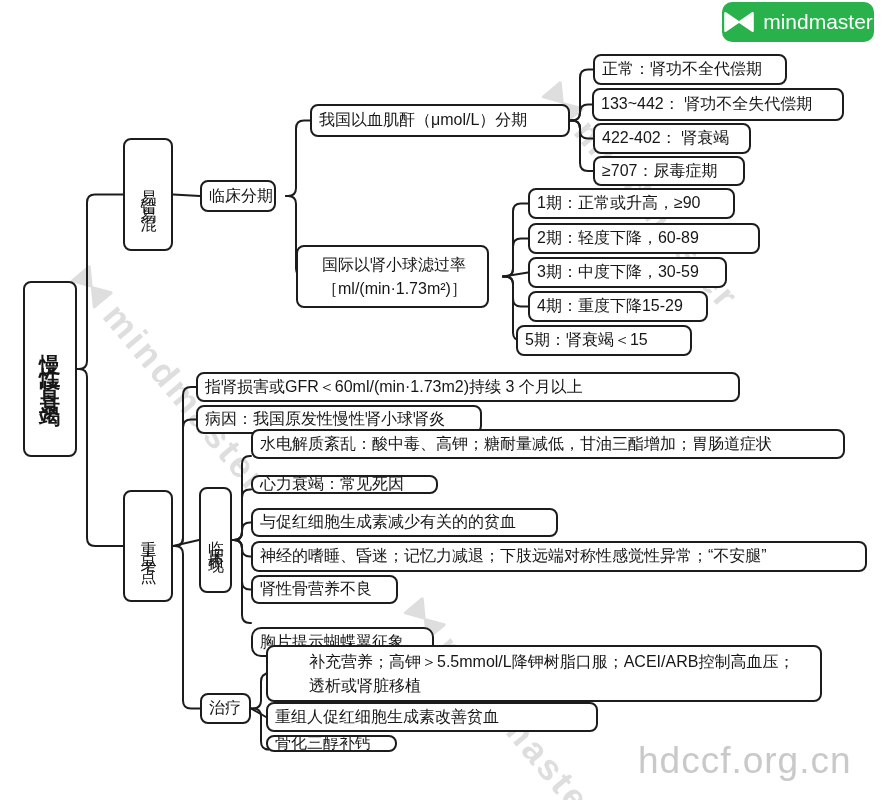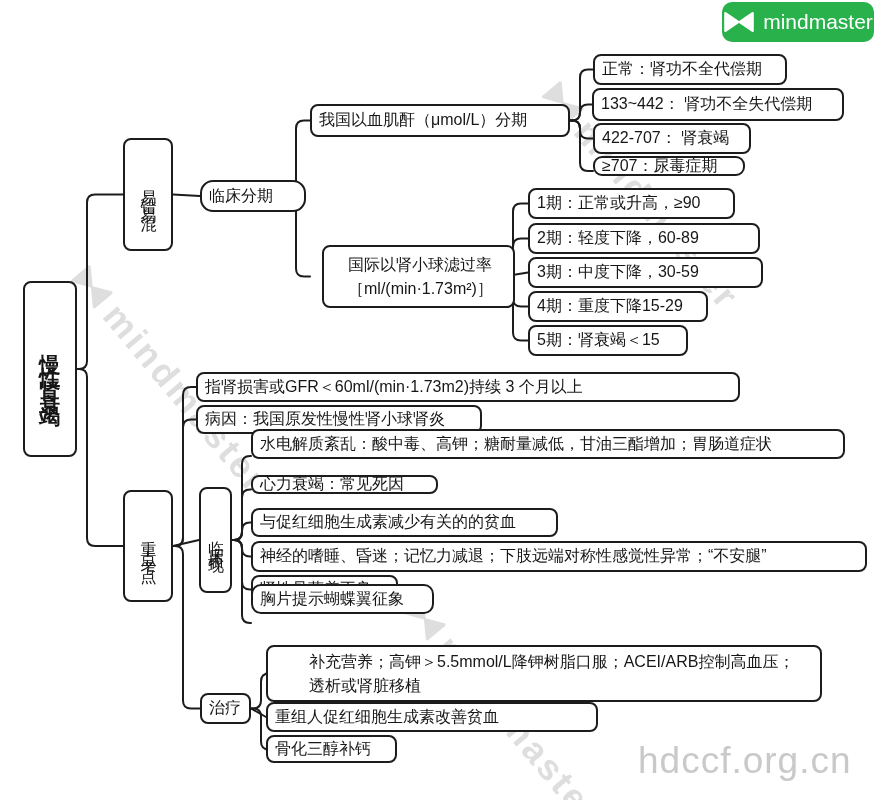--- a/index.html
+++ b/index.html
@@ -96,65 +96,65 @@
   </svg>
 
 <div class="node vtext root" id="n-root" style="left:23px;top:281px;width:54px;height:176px;">
   <span>慢性肾衰竭</span>
   </div>
 
 <div class="node vtext" id="n-b1" style="left:123px;top:138px;width:50px;height:113px;">
   <span>易错易混</span>
   </div>
 
-<div class="node" id="n-staging" style="left:200px;top:180px;width:106px;height:32px;border-radius:13px;">
+<div class="node" id="n-staging" style="left:200px;top:180px;width:76px;height:32px;">
   <span>临床分期</span>
   </div>
 
 <div class="node" id="n-cn" style="left:310px;top:104px;width:260px;height:33px;">
   <span>我国以血肌酐（μmol/L）分期</span>
   </div>
 
 <div class="node" id="n-cn1" style="left:593px;top:54px;width:194px;height:31px;">
   <span>正常：肾功不全代偿期</span>
   </div>
 
 <div class="node" id="n-cn2" style="left:592px;top:88px;width:252px;height:33px;">
   <span>133~442： 肾功不全失代偿期</span>
   </div>
 
 <div class="node" id="n-cn3" style="left:593px;top:123px;width:158px;height:31px;">
-  <span>422-707： 肾衰竭</span>
-  </div>
-
-<div class="node" id="n-cn4" style="left:593px;top:156px;width:152px;height:20px;border-radius:9px;">
+  <span>422-402： 肾衰竭</span>
+  </div>
+
+<div class="node" id="n-cn4" style="left:593px;top:156px;width:152px;height:30px;">
   <span>≥707：尿毒症期</span>
   </div>
 
-<div class="node wrap" id="n-intl" style="left:322px;top:245px;width:193px;height:63px;padding-left:24px;">
+<div class="node wrap" id="n-intl" style="left:296px;top:245px;width:193px;height:63px;padding-left:24px;">
   <span>国际以肾小球滤过率
 ［ml/(min·1.73m²)］</span></div>
 
 <div class="node" id="n-g1" style="left:528px;top:188px;width:207px;height:31px;">
   <span>1期：正常或升高，≥90</span>
   </div>
 
 <div class="node" id="n-g2" style="left:528px;top:223px;width:232px;height:31px;">
   <span>2期：轻度下降，60-89</span>
   </div>
 
-<div class="node" id="n-g3" style="left:528px;top:257px;width:235px;height:31px;">
+<div class="node" id="n-g3" style="left:528px;top:257px;width:199px;height:31px;">
   <span>3期：中度下降，30-59</span>
   </div>
 
 <div class="node" id="n-g4" style="left:528px;top:291px;width:180px;height:31px;">
   <span>4期：重度下降15-29</span>
   </div>
 
-<div class="node" id="n-g5" style="left:528px;top:325px;width:160px;height:31px;">
+<div class="node" id="n-g5" style="left:516px;top:325px;width:176px;height:31px;">
   <span>5期：肾衰竭＜15</span>
   </div>
 
 <div class="node vtext" id="n-b2" style="left:123px;top:490px;width:50px;height:112px;">
   <span>重点考点</span>
   </div>
 
 <div class="node" id="n-def" style="left:196px;top:372px;width:544px;height:30px;">
   <span>指肾损害或GFR＜60ml/(min·1.73m2)持续 3 个月以上</span>
   </div>
@@ -180,37 +180,37 @@
   </div>
 
 <div class="node" id="n-m4" style="left:251px;top:541px;width:616px;height:31px;">
   <span>神经的嗜睡、昏迷；记忆力减退；下肢远端对称性感觉性异常；“不安腿”</span>
   </div>
 
 <div class="node" id="n-m5" style="left:251px;top:575px;width:147px;height:29px;">
   <span>肾性骨营养不良</span>
   </div>
 
-<div class="node" id="n-m6" style="left:251px;top:584px;width:183px;height:30px;border-radius:10px;">
+<div class="node" id="n-m6" style="left:251px;top:627px;width:183px;height:30px;border-radius:10px;">
   <span>胸片提示蝴蝶翼征象</span>
   </div>
 
 <div class="node" id="n-treat" style="left:200px;top:693px;width:51px;height:31px;">
   <span>治疗</span>
   </div>
 
 <div class="node wrap" id="n-t1" style="left:266px;top:645px;width:556px;height:57px;padding-left:41px;">
   <span>补充营养；高钾＞5.5mmol/L降钾树脂口服；ACEI/ARB控制高血压；
 透析或肾脏移植</span></div>
 
 <div class="node" id="n-t2" style="left:266px;top:702px;width:332px;height:30px;">
   <span>重组人促红细胞生成素改善贫血</span>
   </div>
 
-<div class="node" id="n-t3" style="left:266px;top:735px;width:131px;height:28px;text-align:right;">
+<div class="node" id="n-t3" style="left:266px;top:735px;width:131px;height:17px;text-align:right;">
   <span>骨化三醇补钙</span>
   </div>
 
 <div class="brand-badge">
   <svg width="32" height="24" viewBox="0 0 40 30">
     <path d="M3 4 L19 15 L3 26 Z" fill="#ffffff" stroke="#ffffff" stroke-width="3" stroke-linejoin="round"></path>
     <path d="M37 4 L21 15 L37 26 Z" fill="#ffffff" stroke="#ffffff" stroke-width="3" stroke-linejoin="round"></path>
   </svg>
   <span>mindmaster</span>
 </div>

